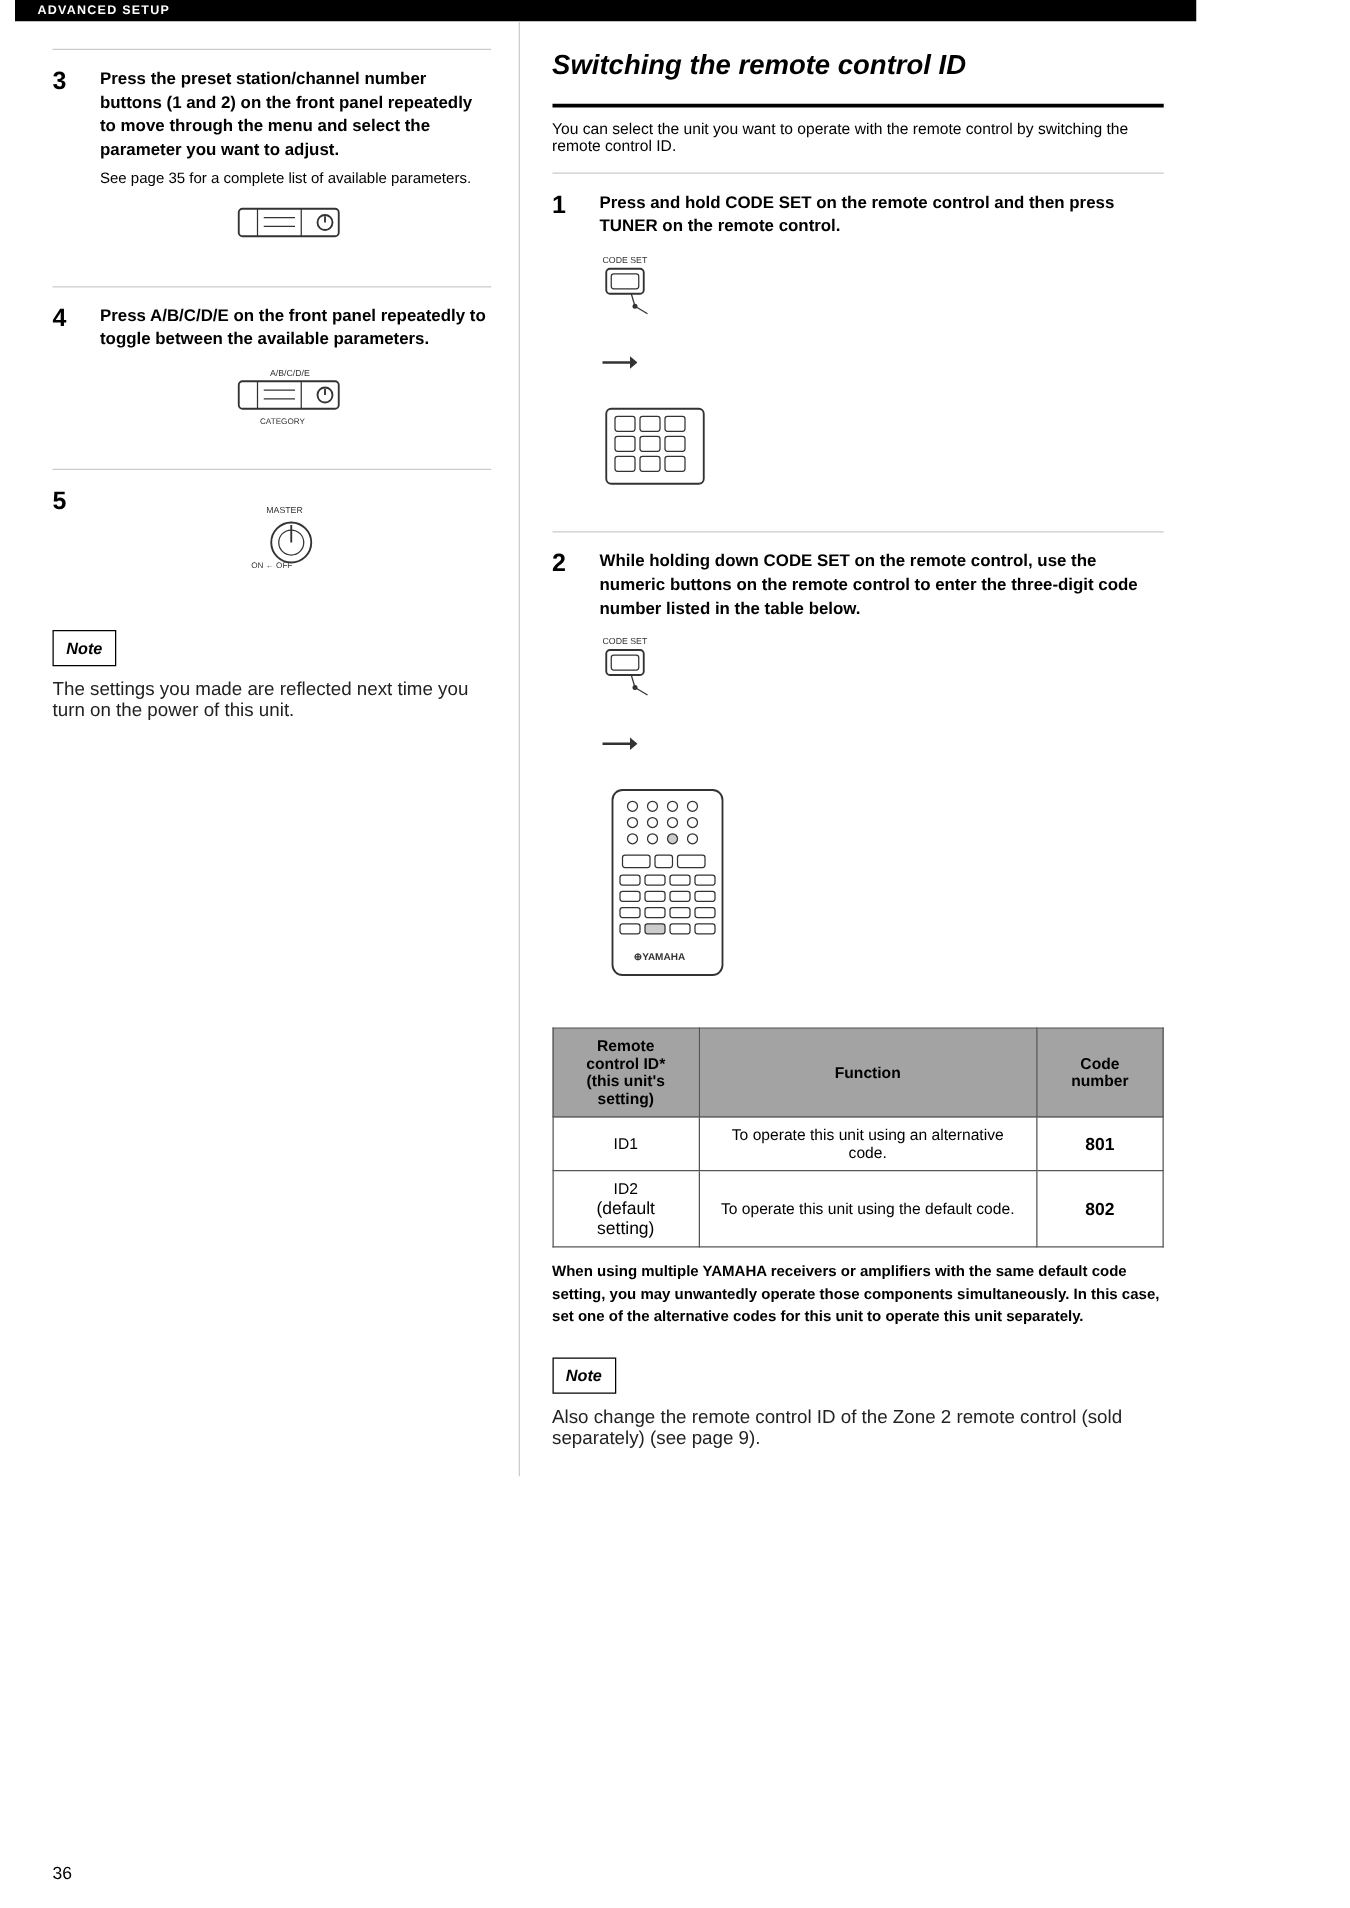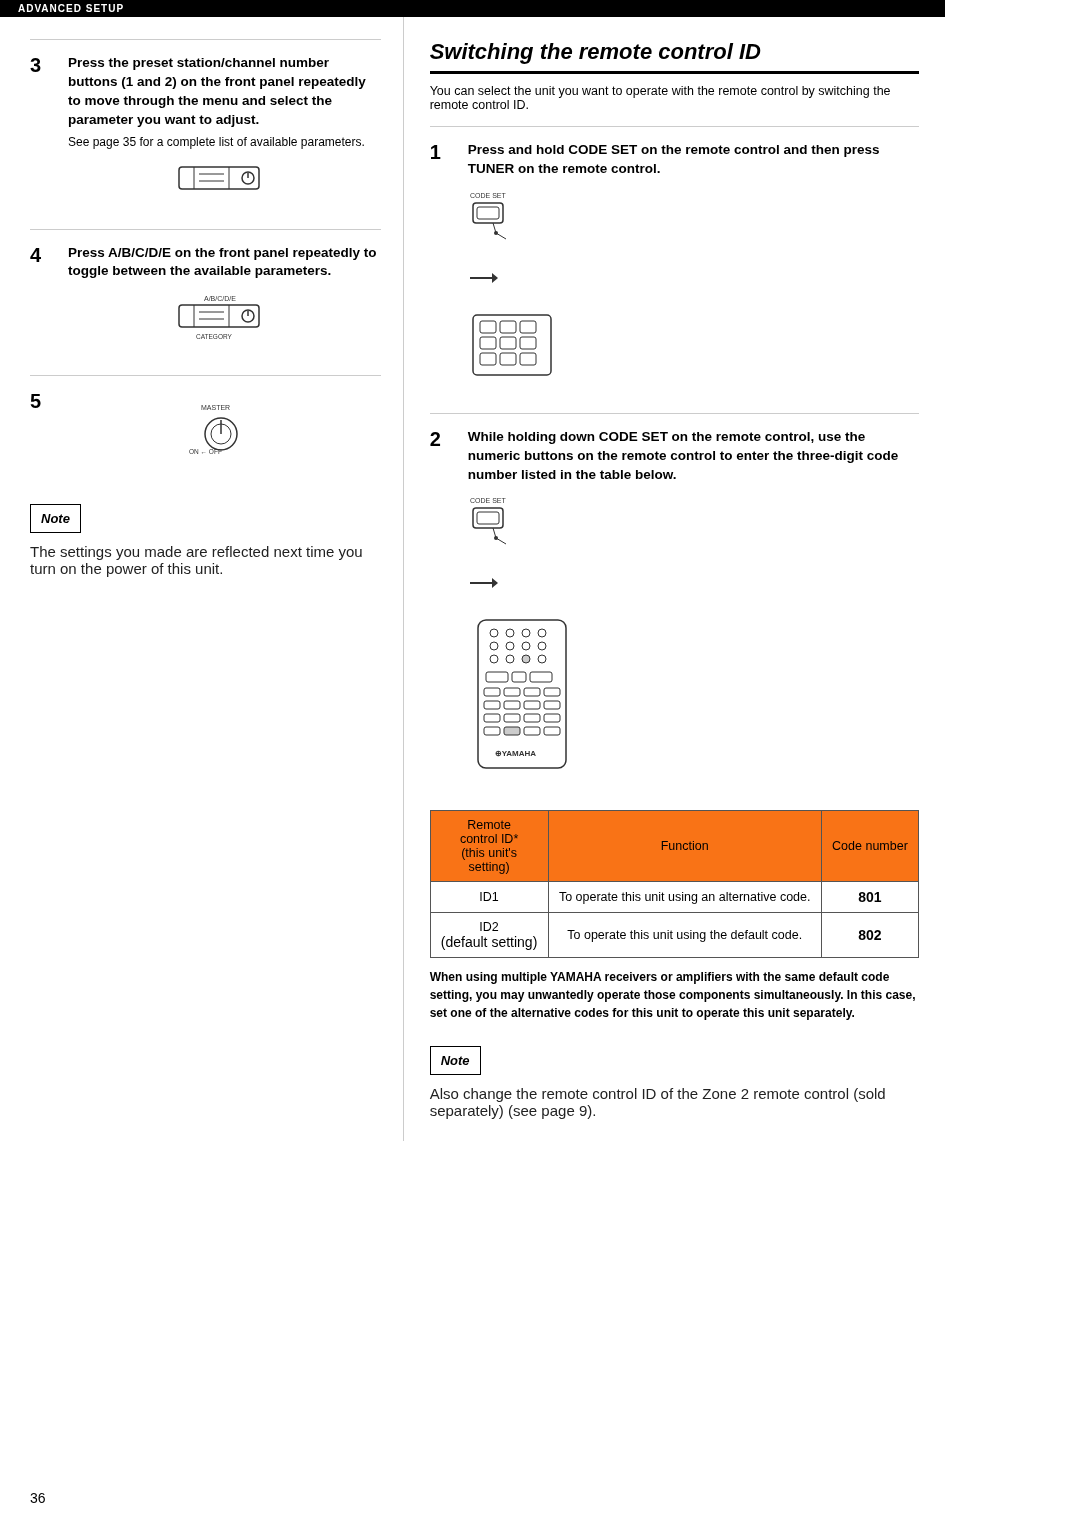--- a/index.html
+++ b/index.html
@@ -10,20 +10,21 @@
       color: #000;
       width: 1080px;
       min-height: 1526px;
     }
     .page {
       width: 945px;
       min-height: 1526px;
       background: #fff;
       padding: 0;
       position: relative;
+      margin-left: 12px;
     }
     
     .top-bar {
       background: #000;
       color: #fff;
       font-size: 10px;
       font-weight: bold;
       padding: 3px 18px;
       letter-spacing: 1px;
       text-transform: uppercase;
@@ -68,21 +69,21 @@
     .step-subtitle {
       font-size: 12px;
       margin-bottom: 8px;
     }
     
     .section-title {
       font-style: italic;
       font-weight: bold;
       font-size: 22px;
       border-bottom: 3px solid #000;
-      padding-bottom: 6px;
+      padding-bottom: 18px;
       margin-bottom: 10px;
     }
     .section-intro {
       font-size: 12.5px;
       margin-bottom: 14px;
     }
     
     .note-box {
       border: 1.5px solid #000;
       padding: 6px 10px;
@@ -112,22 +113,22 @@
       margin: 10px 0 10px 0;
       font-size: 12.5px;
     }
     .rc-table th, .rc-table td {
       border: 1px solid #555;
       padding: 7px 10px;
       text-align: center;
       vertical-align: middle;
     }
     .rc-table th {
-      font-weight: normal;
-      background: #f97316;
+      font-weight: bold;
+      background: #a3a3a3;
     }
     .rc-table td.bold-num {
       font-weight: bold;
       font-size: 14px;
     }
     .footnote {
       font-size: 11.5px;
       margin: 5px 0 10px 0;
     }
     .footnote span {

